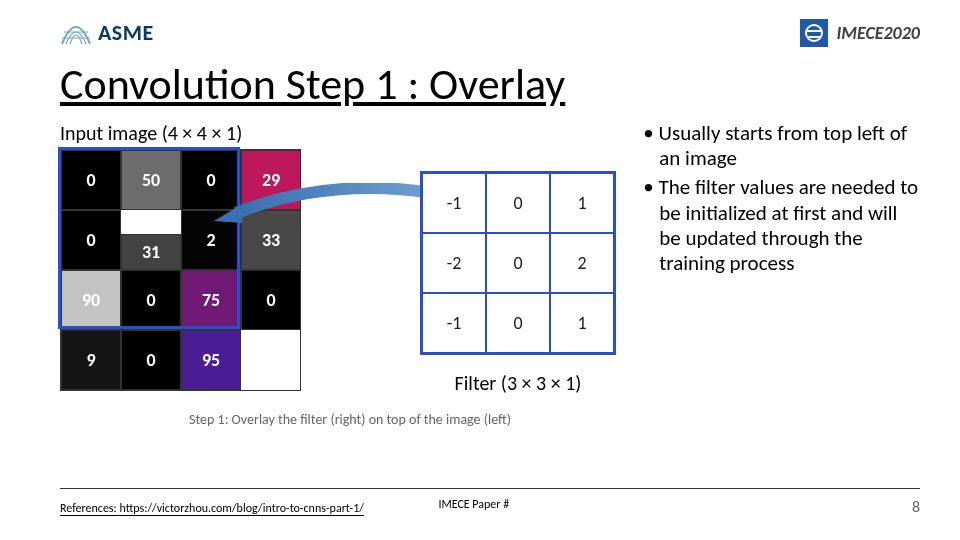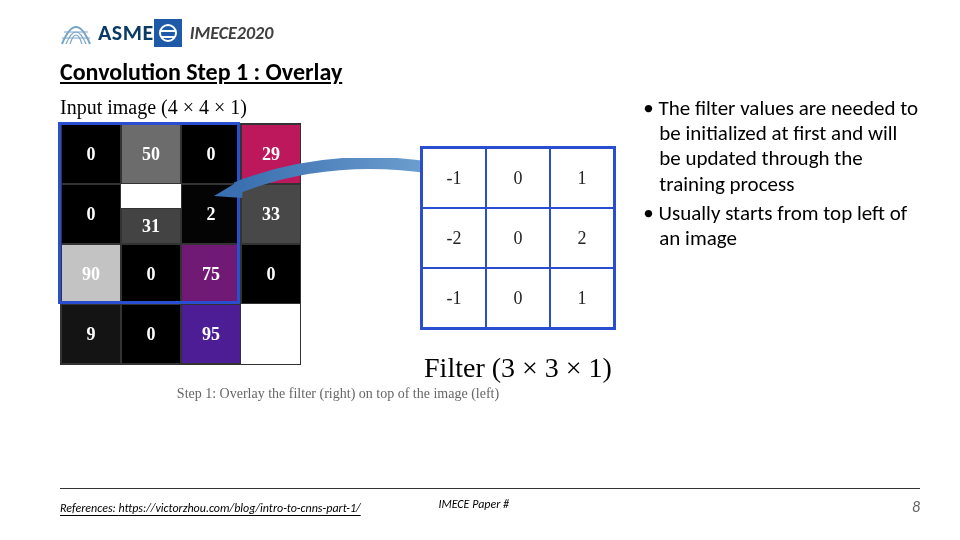--- a/index.html
+++ b/index.html
@@ -1,58 +1,58 @@
 <!DOCTYPE html>
 <html><head>
 <meta charset="utf-8">
 <style>
   * { box-sizing: border-box; }
   html, body { margin: 0; padding: 0; width: 960px; height: 540px; font-family: Calibri, Arial, sans-serif; background: #fff; color: #000; }
   .slide { position: relative; width: 960px; height: 540px; overflow: hidden; }
 
   
-  .header { display: flex; align-items: center; padding: 10px 40px 0 60px; height: 55px; }
+  .header { display: flex; align-items: center; justify-content: space-between; padding: 10px 40px 0 60px; height: 55px; }
   .asme-brand { display: flex; align-items: center; gap: 6px; }
   .asme-globe { width: 32px; height: 26px; }
   .asme-text { font-size: 22px; font-weight: 600; color: #0a3a66; letter-spacing: 0.5px; }
   .imece-brand { display: flex; align-items: center; gap: 8px; }
   .imece-logo { width: 28px; height: 28px; background: #1e5aa8; border: 1px solid #1e5aa8; display: flex; align-items: center; justify-content: center; }
   .imece-inner { width: 18px; height: 18px; border: 2px solid #fff; border-radius: 50%; background: #1e5aa8; position: relative; }
   .imece-inner::before, .imece-inner::after { content: ""; position: absolute; left: 0; right: 0; height: 2px; background: #fff; }
   .imece-inner::before { top: 4px; }
   .imece-inner::after { top: 10px; }
   .imece-text { font-size: 18px; font-weight: 700; color: #404040; font-style: italic; }
 
   
-  .title { font-size: 24px; font-weight: 700; text-decoration: underline; padding: 2px 0 6px 60px; }
+  .title { font-size: 44px; font-weight: 400; text-decoration: underline; padding: 2px 0 6px 60px; }
 
   
   .body { display: flex; padding: 4px 40px 0 60px; gap: 10px; }
 
-  .diagram { position: relative; width: 580px; font-family: Liberation Serif, serif; }
+  .diagram { position: relative; width: 580px; }
   .input-label { font-size: 20px; margin-bottom: 4px; }
   .image-grid { display: grid; grid-template-columns: repeat(4, 60px); grid-template-rows: repeat(4, 60px); border: 1px solid #333; width: 241px; }
   .image-grid .cell { display: flex; align-items: center; justify-content: center; color: #fff; font-size: 18px; font-weight: 600; border: 0.5px solid #333; }
   .overlay-box { position: absolute; top: 26px; left: -2px; width: 182px; height: 182px; border: 3px solid #2a4ed0; pointer-events: none; }
 
   .filter-block { position: absolute; left: 360px; top: 50px; }
   .filter-grid { display: grid; grid-template-columns: repeat(3, 64px); grid-template-rows: repeat(3, 60px); border: 2px solid #2a4ed0; background: #fff; }
   .filter-grid .fcell { display: flex; align-items: center; justify-content: center; font-size: 18px; border: 1px solid #2a4ed0; color: #222; }
-  .filter-label { font-size: 28px; margin-top: 22px; text-align: center; }
-  .step-caption { position: absolute; left: 48px; top: 290px; width: 460px; font-size: 14px; color: #666; text-align: center; }
+  .filter-label { font-size: 20px; margin-top: 16px; text-align: center; }
+  .step-caption { position: absolute; left: 60px; top: 290px; width: 460px; font-size: 14px; color: #666; text-align: center; }
 
   .arrow { position: absolute; left: 148px; top: 62px; width: 230px; height: 46px; }
 
   .bullets { width: 280px; font-size: 21px; line-height: 1.2; }
   .bullets ul { list-style: none; padding: 0; margin: 0; }
   .bullets li { margin-bottom: 4px; padding-left: 16px; text-indent: -16px; }
   .bullets li::before { content: "• "; }
 
   
-  .footer { position: absolute; bottom: 24px; left: 60px; right: 40px; border-top: 1.5px solid #333; padding-top: 8px; display: flex; align-items: baseline; font-size: 12px; font-style: italic; }
+  .footer { position: absolute; bottom: 24px; left: 60px; right: 40px; border-top: 1.5px solid #333; padding-top: 8px; display: flex; align-items: baseline; font-size: 12px; }
   .footer .refs { margin-right: auto; text-decoration: underline; text-underline-offset: 3px; }
   .footer .paperno { position: absolute; left: 44%; }
   .footer .pageno { margin-left: auto; font-size: 16px; color: #666; }
 </style>
 </head>
 <body>
 
 <div class="slide">
 
   <div class="header">
@@ -124,22 +124,22 @@
             <div class="fcell">1</div>
           </div>
         <div class="filter-label">Filter (3 × 3 × 1)</div>
       </div>
 
       <div class="step-caption">Step 1: Overlay the filter (right) on top of the image (left)</div>
     </div>
 
     <div class="bullets">
       <ul id="bullet-ul">
+          <li>Usually starts from top left of an image</li>
           <li>The filter values are needed to be initialized at first and will be updated through the training process</li>
-          <li>Usually starts from top left of an image</li>
         </ul>
     </div>
 
   </div>
 
   <div class="footer">
     <span class="refs">
       <span>References: </span><span>https://victorzhou.com/blog/intro-to-cnns-part-1/</span>
     </span>
     <span class="paperno">IMECE Paper #</span>

